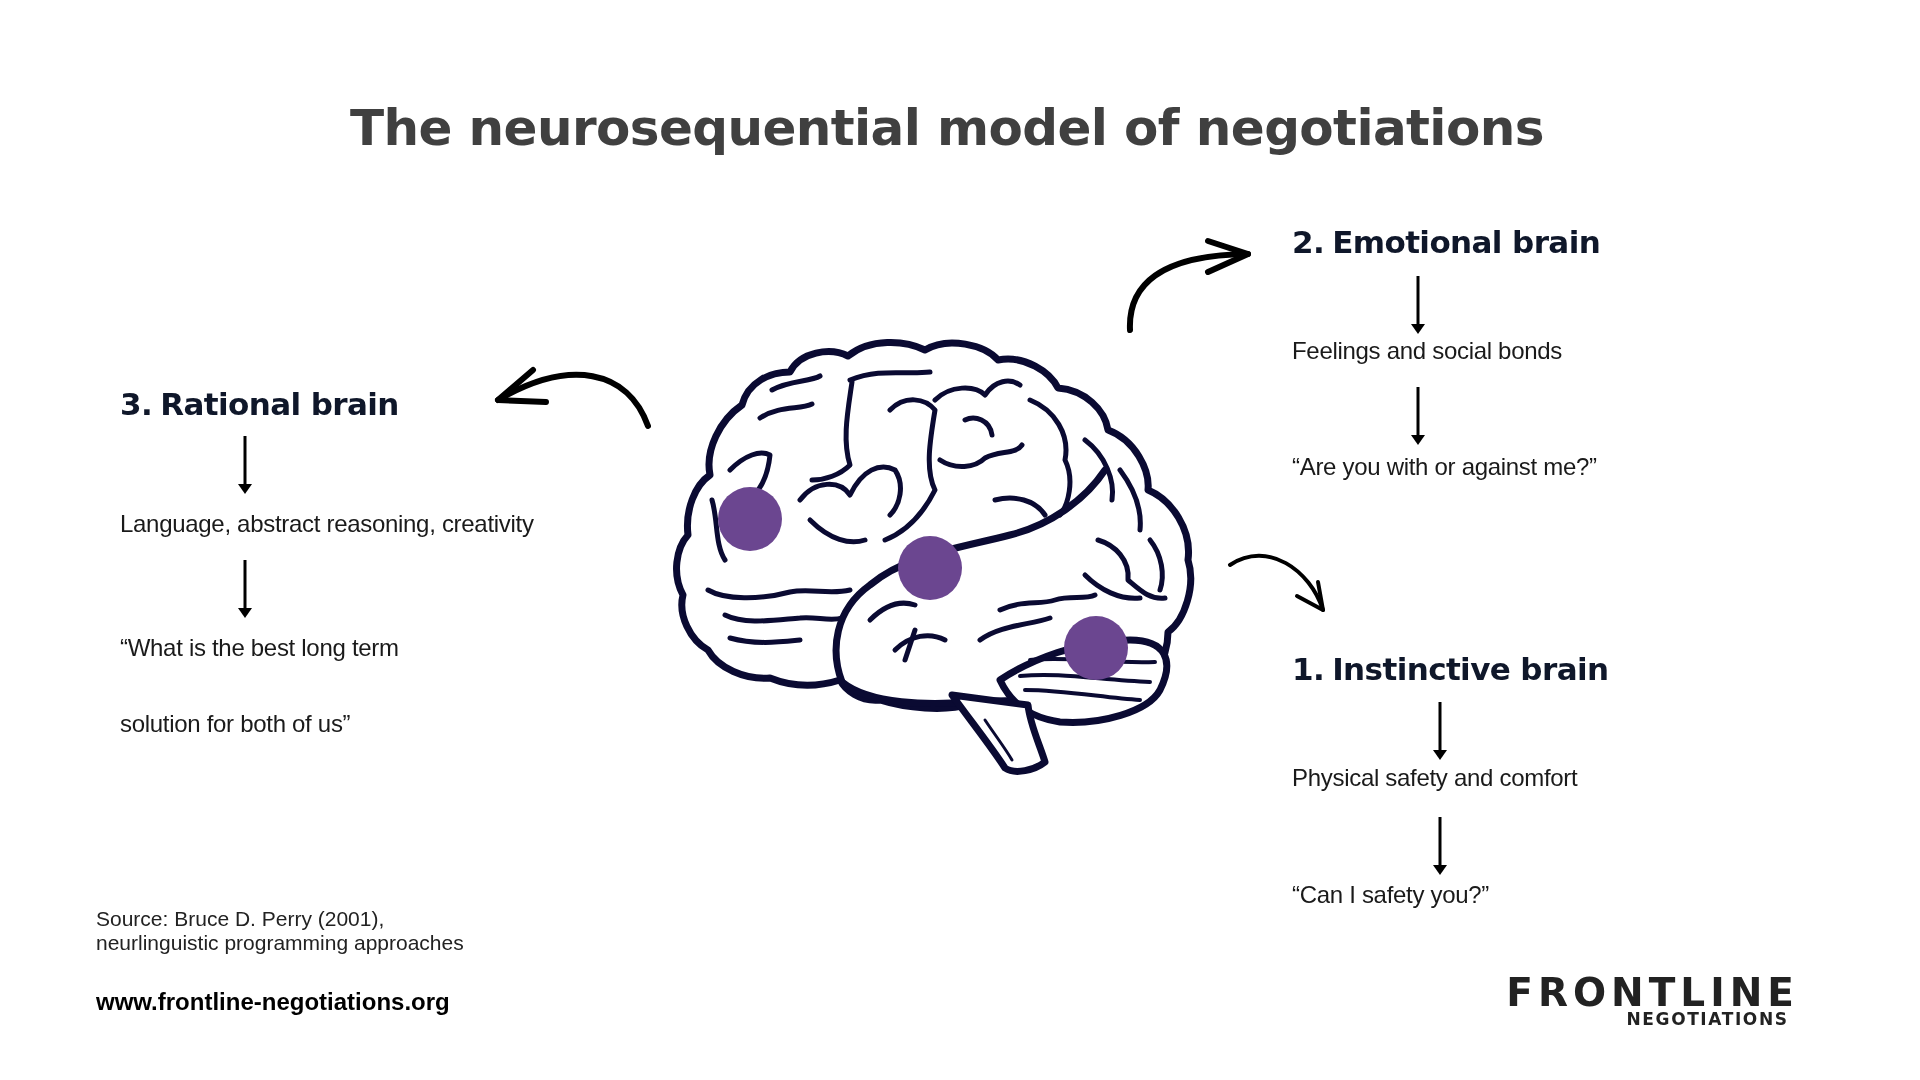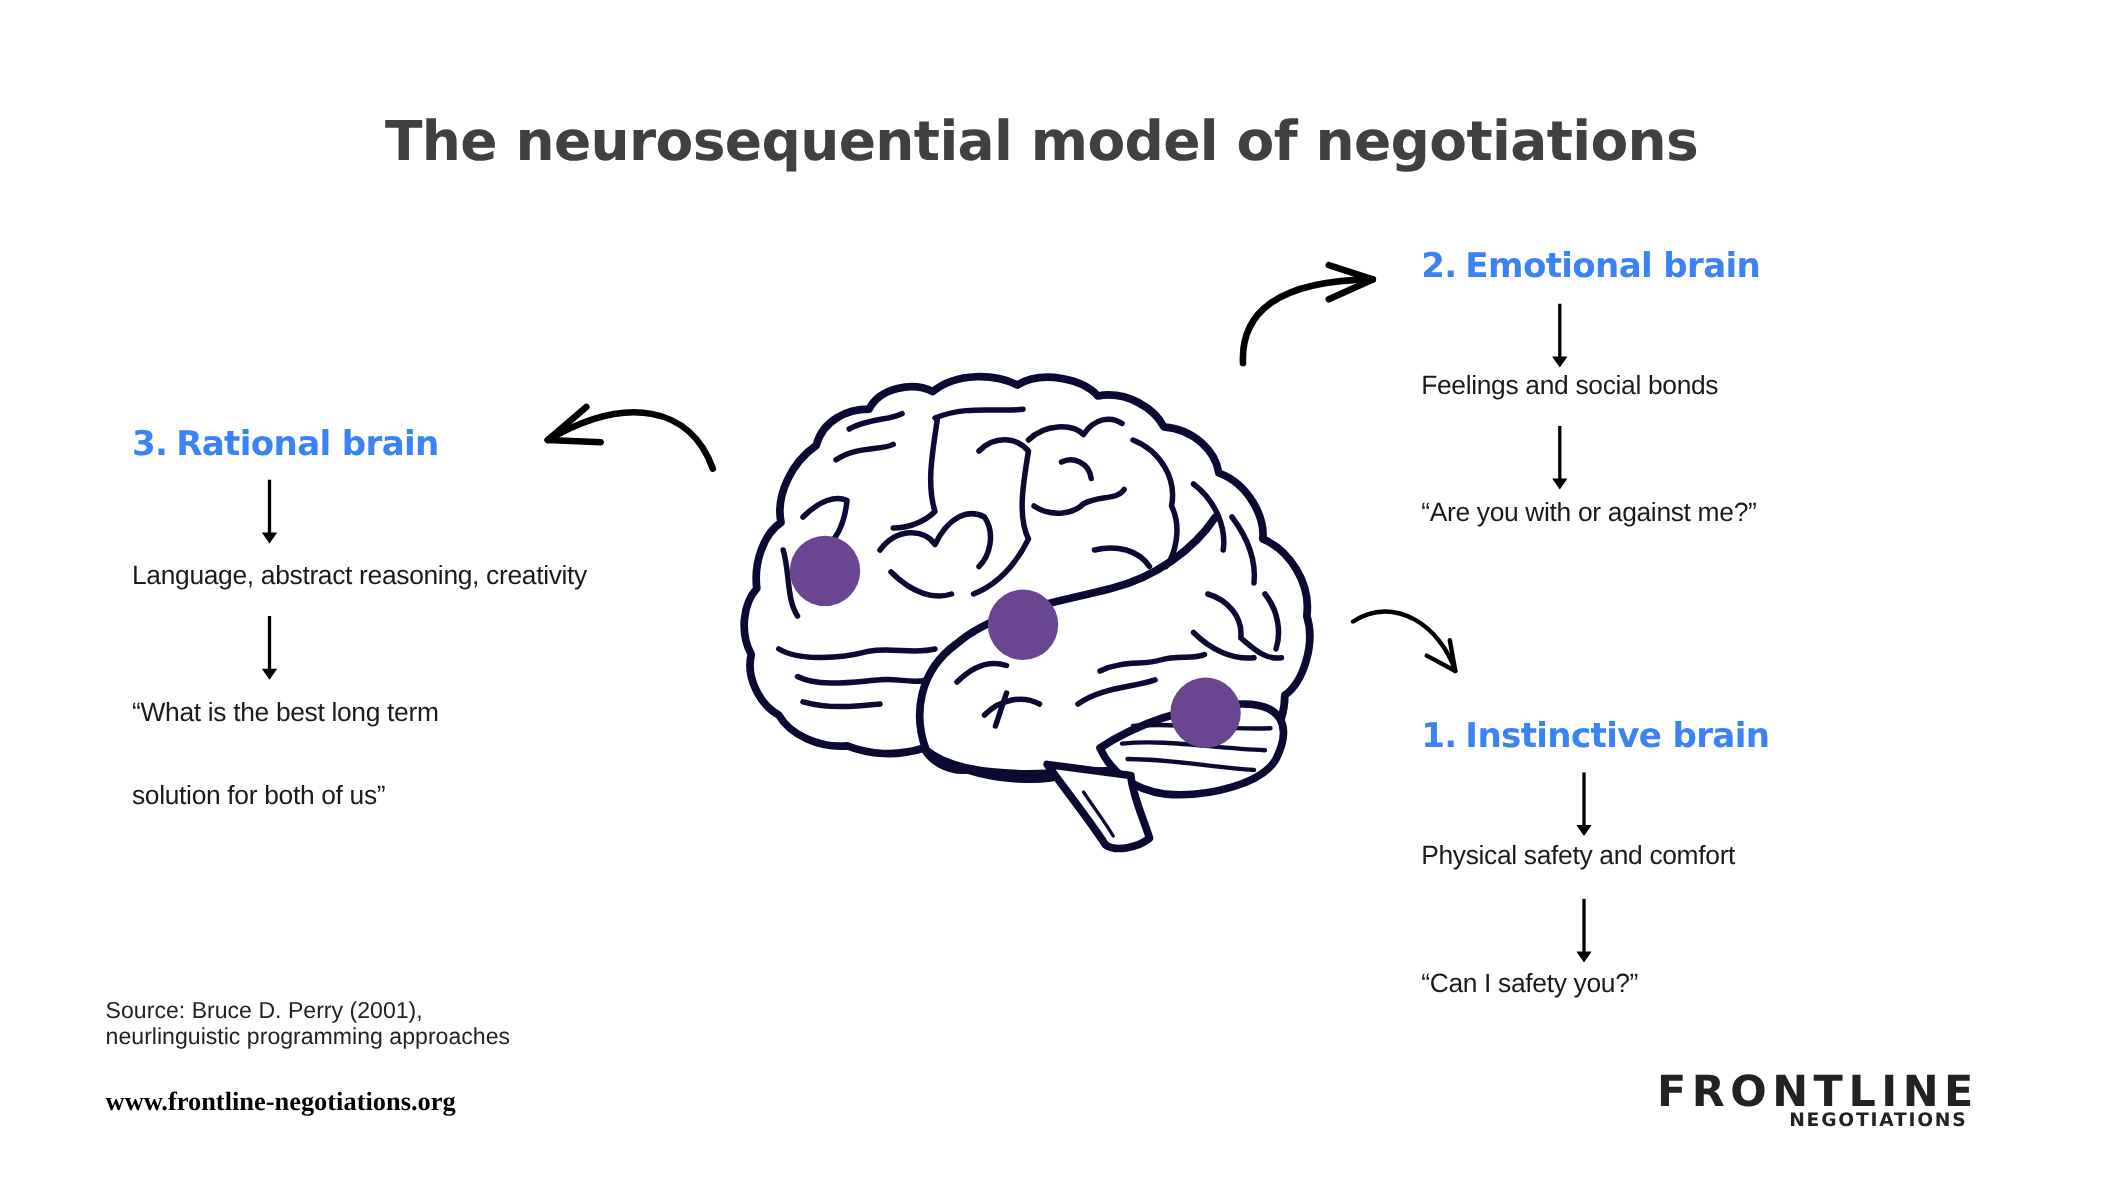--- a/index.html
+++ b/index.html
@@ -5,35 +5,35 @@
   html, body { margin: 0; padding: 0; background: #ffffff; }
   body { width: 1920px; height: 1080px; position: relative; overflow: hidden; color: #000; }
   .abs { position: absolute; white-space: nowrap; }
   .title {
     left: 350px; top: 100px;
     font-family: "DejaVu Sans", sans-serif; font-weight: bold;
     font-size: 50px; line-height: 56px; letter-spacing: -0.6px; color: #404040;
   }
   .heading {
     font-family: "DejaVu Sans", sans-serif; font-weight: bold;
-    font-size: 31px; line-height: 36px; letter-spacing: -0.6px; color: #3b82f6;
+    font-size: 31px; line-height: 36px; letter-spacing: -0.6px; color: #0f172a;
   }
   .heading .num { margin-right: 8px; }
   .body-text {
     font-family: "Liberation Sans", sans-serif; font-weight: normal;
     font-size: 24px; line-height: 31px; color: #1a1a1a; letter-spacing: -0.3px;
   }
   .down-arrow { position: absolute; width: 14px; }
   .source {
     left: 96px; top: 907px;
     font-family: "Liberation Sans", sans-serif; font-size: 21px; line-height: 24px; color: #222;
   }
   .url {
     left: 96px; top: 988px;
-    font-family: Liberation Serif, serif; font-weight: bold; font-size: 24px; line-height: 28px; color: #000;
+    font-family: Liberation Sans, sans-serif; font-weight: bold; font-size: 24px; line-height: 28px; color: #000;
   }
   .logo-main {
     right: 126px; top: 976px;
     font-family: "DejaVu Sans", sans-serif; font-weight: bold; font-size: 39px; line-height: 34px;
     letter-spacing: 5px; color: #222; margin-right: -5px;
   }
   .logo-sub {
     right: 133px; top: 1008px;
     font-family: "DejaVu Sans", sans-serif; font-weight: bold; font-size: 17px; line-height: 22px;
     letter-spacing: 1.6px; color: #222; margin-right: -1.6px;

